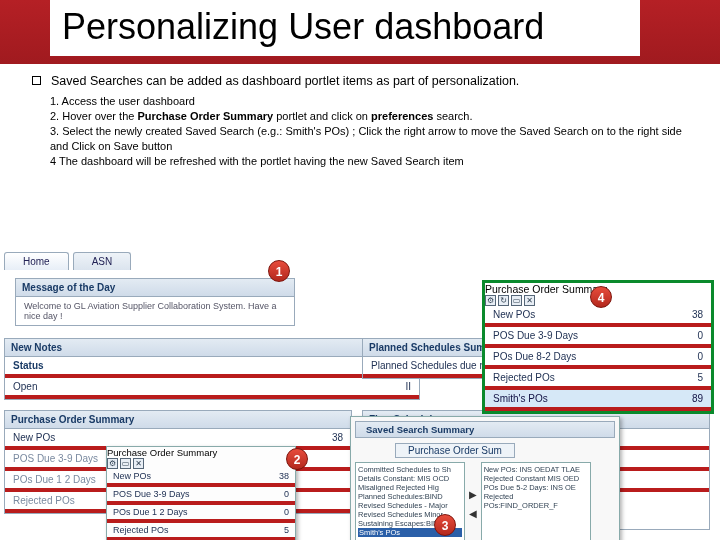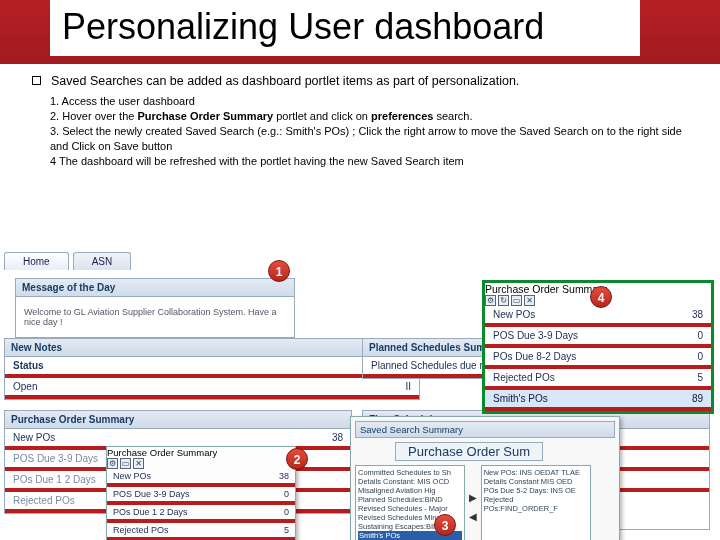--- a/index.html
+++ b/index.html
@@ -107,21 +107,21 @@
     display: flex;
     justify-content: space-between;
     padding: 3px 8px;
     border-bottom: 4px solid #b91c1c;
     color: #235;
   }
   .row.dim { color: #7a8aa0; }
   .row.hdr { color: #1a3b66; font-weight: 700; }
 
   .motd { left: 4px; top: 48px; width: 280px; margin-left: 11px; }
-  .motd .body { padding: 10px 8px; color: #556; font-size: 9px; }
+  .motd .body { padding: 4px 8px; color: #556; font-size: 9px; }
 
   .notes { left: 4px; top: 108px; width: 416px; }
 
   .pos1 { left: 4px; top: 180px; width: 348px; }
 
   .plansum { left: 362px; top: 108px; width: 348px; }
   .firm { left: 362px; top: 180px; width: 348px; height: 120px; }
 
   .pos-pop {
     position: absolute;
@@ -167,29 +167,29 @@
     left: 350px; top: 186px;
     width: 270px;
     border: 1px solid #8aa;
     background: #f8f8f8;
     box-shadow: 2px 2px 4px rgba(0,0,0,.3);
     z-index: 7;
     padding: 4px;
   }
   .dual .dh {
     background: linear-gradient(#e3ebf3,#cfdbe9);
-    font-size: 9.5px; color: #1a3b66; font-weight: 400;
-    padding: 2px 4px; border: 1px solid #9ab;
+    font-size: 9.5px; color: #1a3b66; font-weight: 700;
+    padding: 2px 10px; border: 1px solid #9ab;
     margin-bottom: 2px;
   }
   .inner-title {
     display: inline-block;
     border: 1px solid #9ab;
     padding: 1px 12px;
-    font-size: 13px;
+    font-size: 10px;
     color: #1a3b66;
     margin: 2px 0 4px 40px;
     background: #eef3f8;
   }
   .dual-body { display: flex; gap: 4px; align-items: center; }
   .listbox {
     width: 110px;
     height: 84px;
     border: 1px solid #8aa;
     background: #fff;
@@ -380,34 +380,34 @@
   </div>
   <span class="move-icon" style="right:90px; top:120px;">✥</span>
 
   <div class="dual">
     <div class="dh">Saved Search Summary</div>
     <div class="inner-title">Purchase Order Sum</div>
     <div class="dual-body">
       <div class="listbox">
         <div>Committed Schedules to Sh</div>
         <div>Details Constant: MIS  OCD</div>
-        <div>Misaligned Aviation Hig</div>
+        <div>Misaligned Rejected Hig</div>
         <div>Planned Schedules:BIND</div>
         <div>Revised Schedules - Major</div>
         <div>Revised Schedules Minor</div>
         <div>Sustaining Escapes:BIND</div>
         <div class="sel">Smith's POs</div>
       </div>
       <div class="arrows">
         <span>▶</span>
         <span>◀</span>
       </div>
       <div class="listbox">
         <div>New POs: INS  OEDAT  TLAE</div>
-        <div>Details Constant MIS OED</div>
+        <div>Rejected Constant MIS OED</div>
         <div>POs Due 5-2 Days: INS  OE</div>
         <div>Rejected POs:FIND_ORDER_F</div>
       </div>
     </div>
   </div>
 
   <div class="callout c1">1</div>
   <div class="callout c2">2</div>
   <div class="callout c3">3</div>
   <div class="callout c4">4</div>

